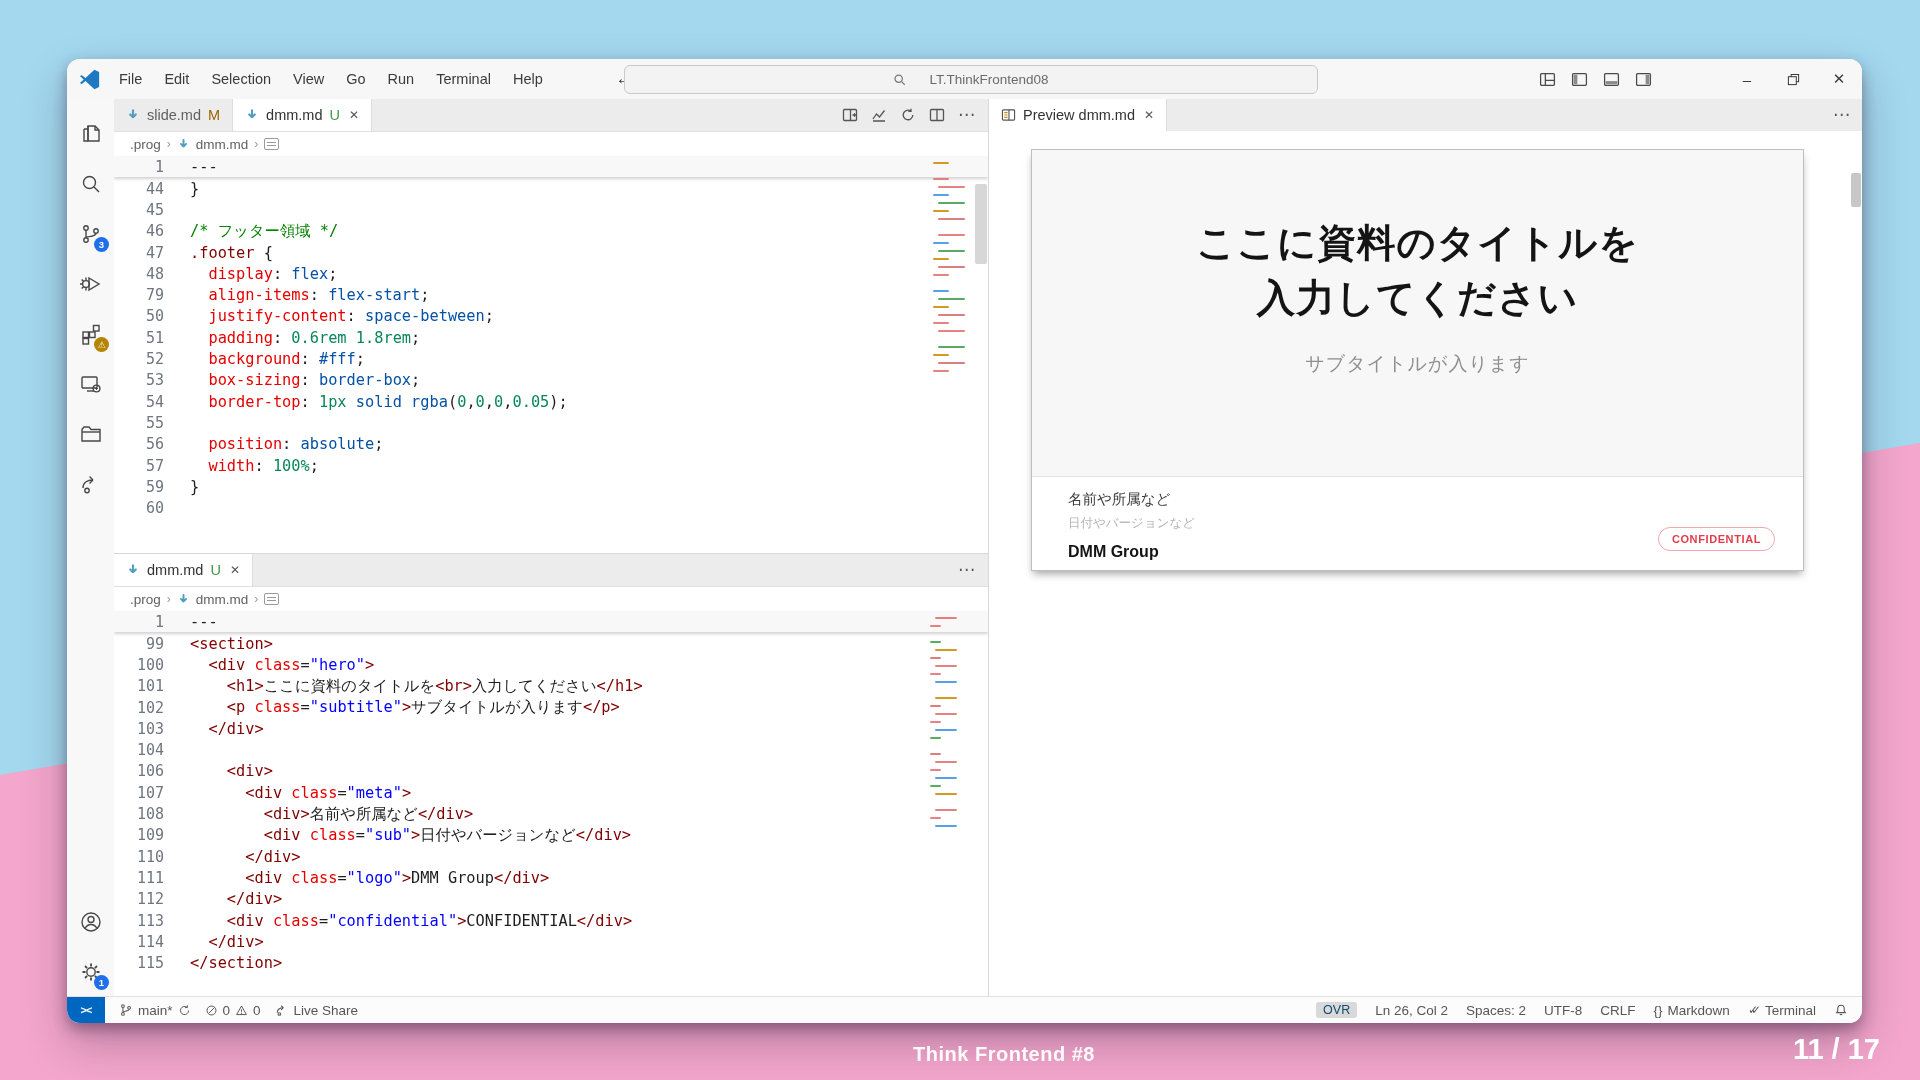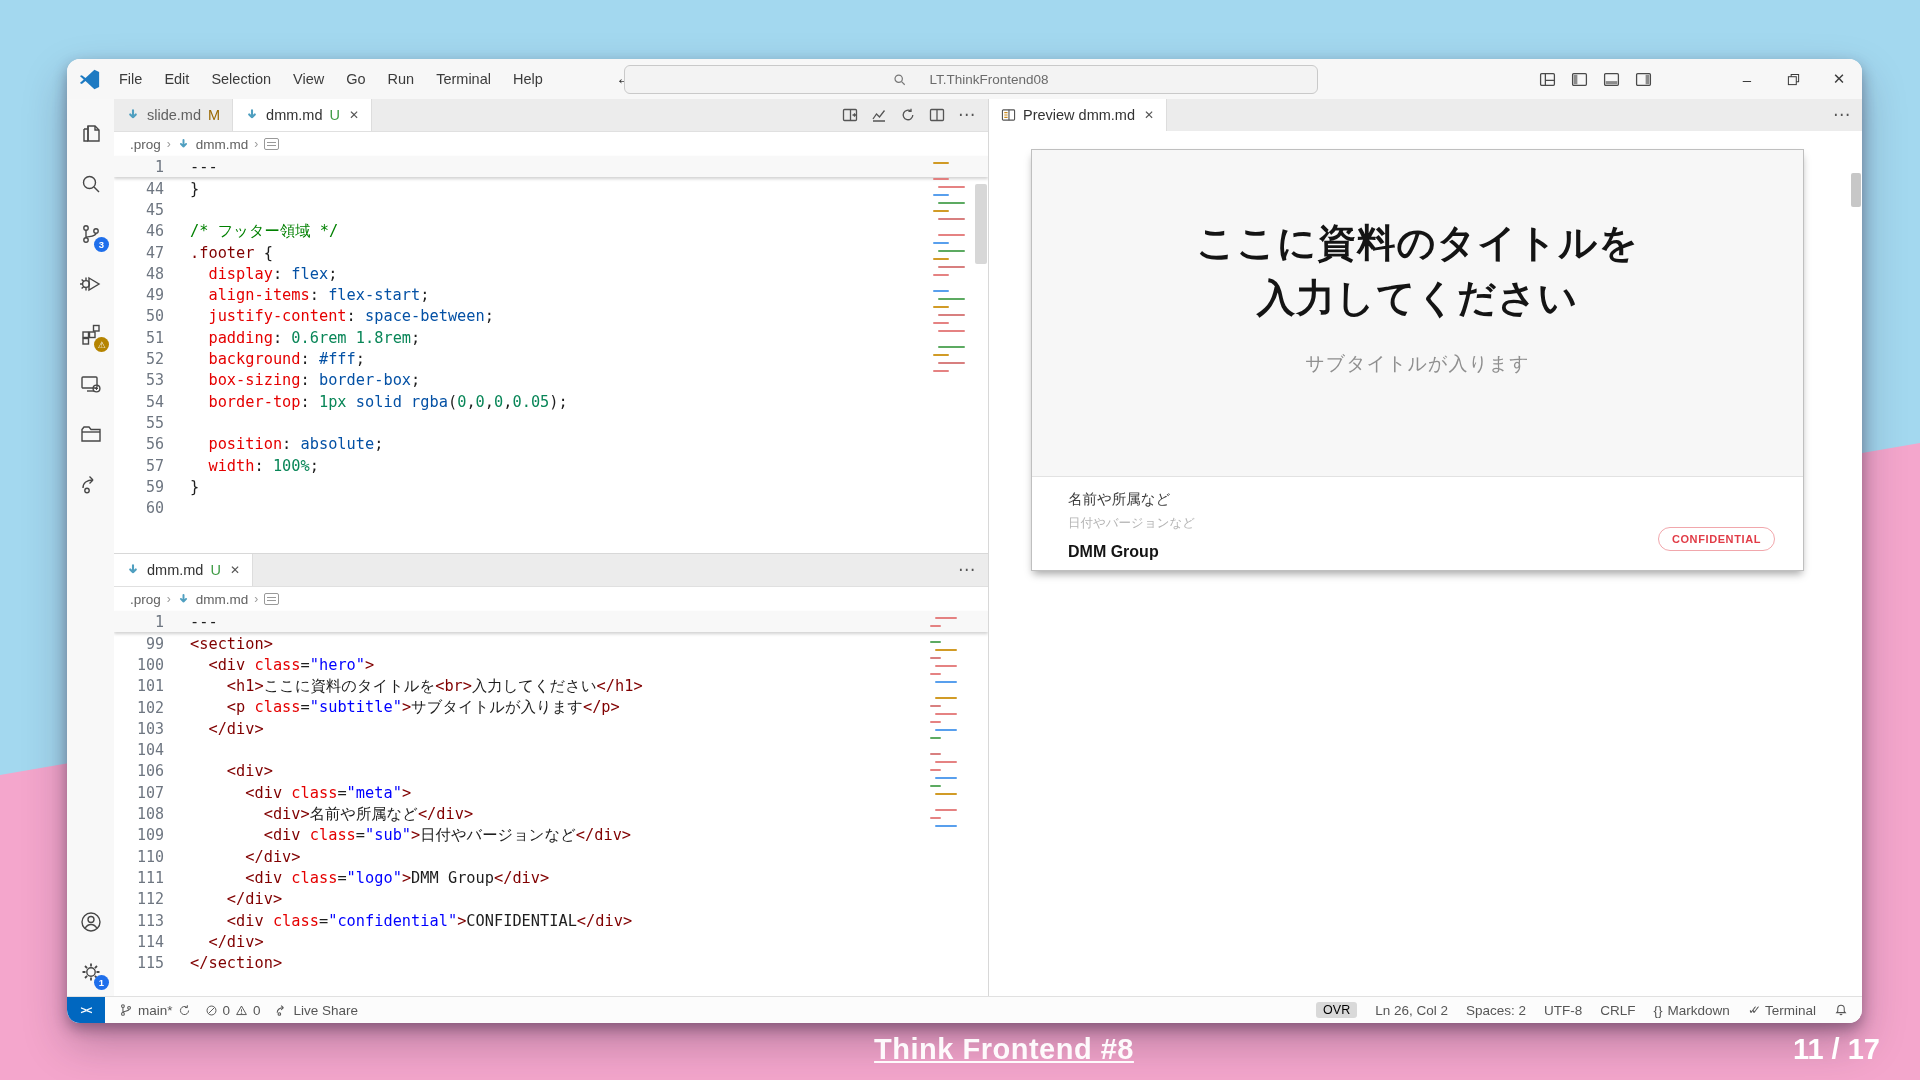--- a/index.html
+++ b/index.html
@@ -1,21 +1,21 @@
 <!DOCTYPE html>
 <html><head>
 <meta charset="utf-8">
 <style>
   html,body{margin:0;padding:0;width:1920px;height:1080px;overflow:hidden;
     font-family:"Liberation Sans","DejaVu Sans",sans-serif;}
   .stage{position:absolute;inset:0;background:#a3d8ef;}
   .stage-pink{position:absolute;inset:0;background:#f4a6cc;
     clip-path:polygon(0 775px,1920px 443px,1920px 1080px,0 1080px);}
   .slide-caption{position:absolute;left:88px;right:0;bottom:14px;text-align:center;
-    color:rgba(255,255,255,.95);font-size:29px;font-weight:700;letter-spacing:.5px;text-decoration:underline;}
+    color:rgba(255,255,255,.95);font-size:20px;font-weight:700;letter-spacing:.5px;}
   .slide-page{position:absolute;right:40px;bottom:14px;color:#fff;font-size:29px;font-weight:700;}
 
   
   .win{position:absolute;left:67px;top:59px;width:1795px;height:964px;background:#fff;
     border-radius:13px;overflow:hidden;
     box-shadow:0 6px 14px rgba(40,20,50,.38),0 20px 44px rgba(40,20,50,.28);}
 
   
   .titlebar{position:absolute;left:0;top:0;right:0;height:40px;background:#f7f7f7;
     border-bottom:1px solid #e3e3e3;display:flex;align-items:center;}
@@ -107,21 +107,21 @@
 
   
   .statusbar{position:absolute;left:0;right:0;bottom:0;height:26px;background:#fcfcfc;
     border-top:1px solid #e1e1e1;display:flex;align-items:center;font-size:13.5px;color:#565656;}
   .remote{width:38px;height:26px;background:#0067c0;color:#fff;display:flex;align-items:center;
     justify-content:center;font-size:11px;font-weight:700;letter-spacing:-1px;flex:none;}
   .sb-item{display:flex;align-items:center;gap:5px;margin-left:14px;}
   .sb-item svg{stroke:#565656;fill:none;stroke-width:1.2;}
   .sb-right{margin-left:auto;display:flex;align-items:center;gap:18px;padding-right:14px;}
   .sb-right .sb-item{margin-left:0;}
-  .ovr{background:#d9d9d9;color:#000000;border-radius:3px;padding:1px 7px;font-size:12.5px;}
+  .ovr{background:#d9d9d9;color:#0c4a6e;border-radius:3px;padding:1px 7px;font-size:12.5px;}
   .dblcheck{letter-spacing:-7px;margin-right:6px;color:#565656;font-size:12px;}
 </style>
 </head>
 <body>
 
 <div class="stage"></div>
 <div class="stage-pink"></div>
 
 <div class="win">
 
@@ -334,21 +334,21 @@
             </div>
             <div class="crow">
               <span class="ln">47</span>
               <span class="ct"><span class="tk-sel">.footer</span><span class="tk-pln"> {</span></span>
             </div>
             <div class="crow">
               <span class="ln">48</span>
               <span class="ct"><span class="tk-pln">  </span><span class="tk-prop">display</span><span class="tk-pln">: </span><span class="tk-val">flex</span><span class="tk-pln">;</span></span>
             </div>
             <div class="crow">
-              <span class="ln">49</span>
+              <span class="ln">79</span>
               <span class="ct"><span class="tk-pln">  </span><span class="tk-prop">align-items</span><span class="tk-pln">: </span><span class="tk-val">flex-start</span><span class="tk-pln">;</span></span>
             </div>
             <div class="crow">
               <span class="ln">50</span>
               <span class="ct"><span class="tk-pln">  </span><span class="tk-prop">justify-content</span><span class="tk-pln">: </span><span class="tk-val">space-between</span><span class="tk-pln">;</span></span>
             </div>
             <div class="crow">
               <span class="ln">51</span>
               <span class="ct"><span class="tk-pln">  </span><span class="tk-prop">padding</span><span class="tk-pln">: </span><span class="tk-num">0.6rem</span><span class="tk-pln"> </span><span class="tk-num">1.8rem</span><span class="tk-pln">;</span></span>
             </div>

